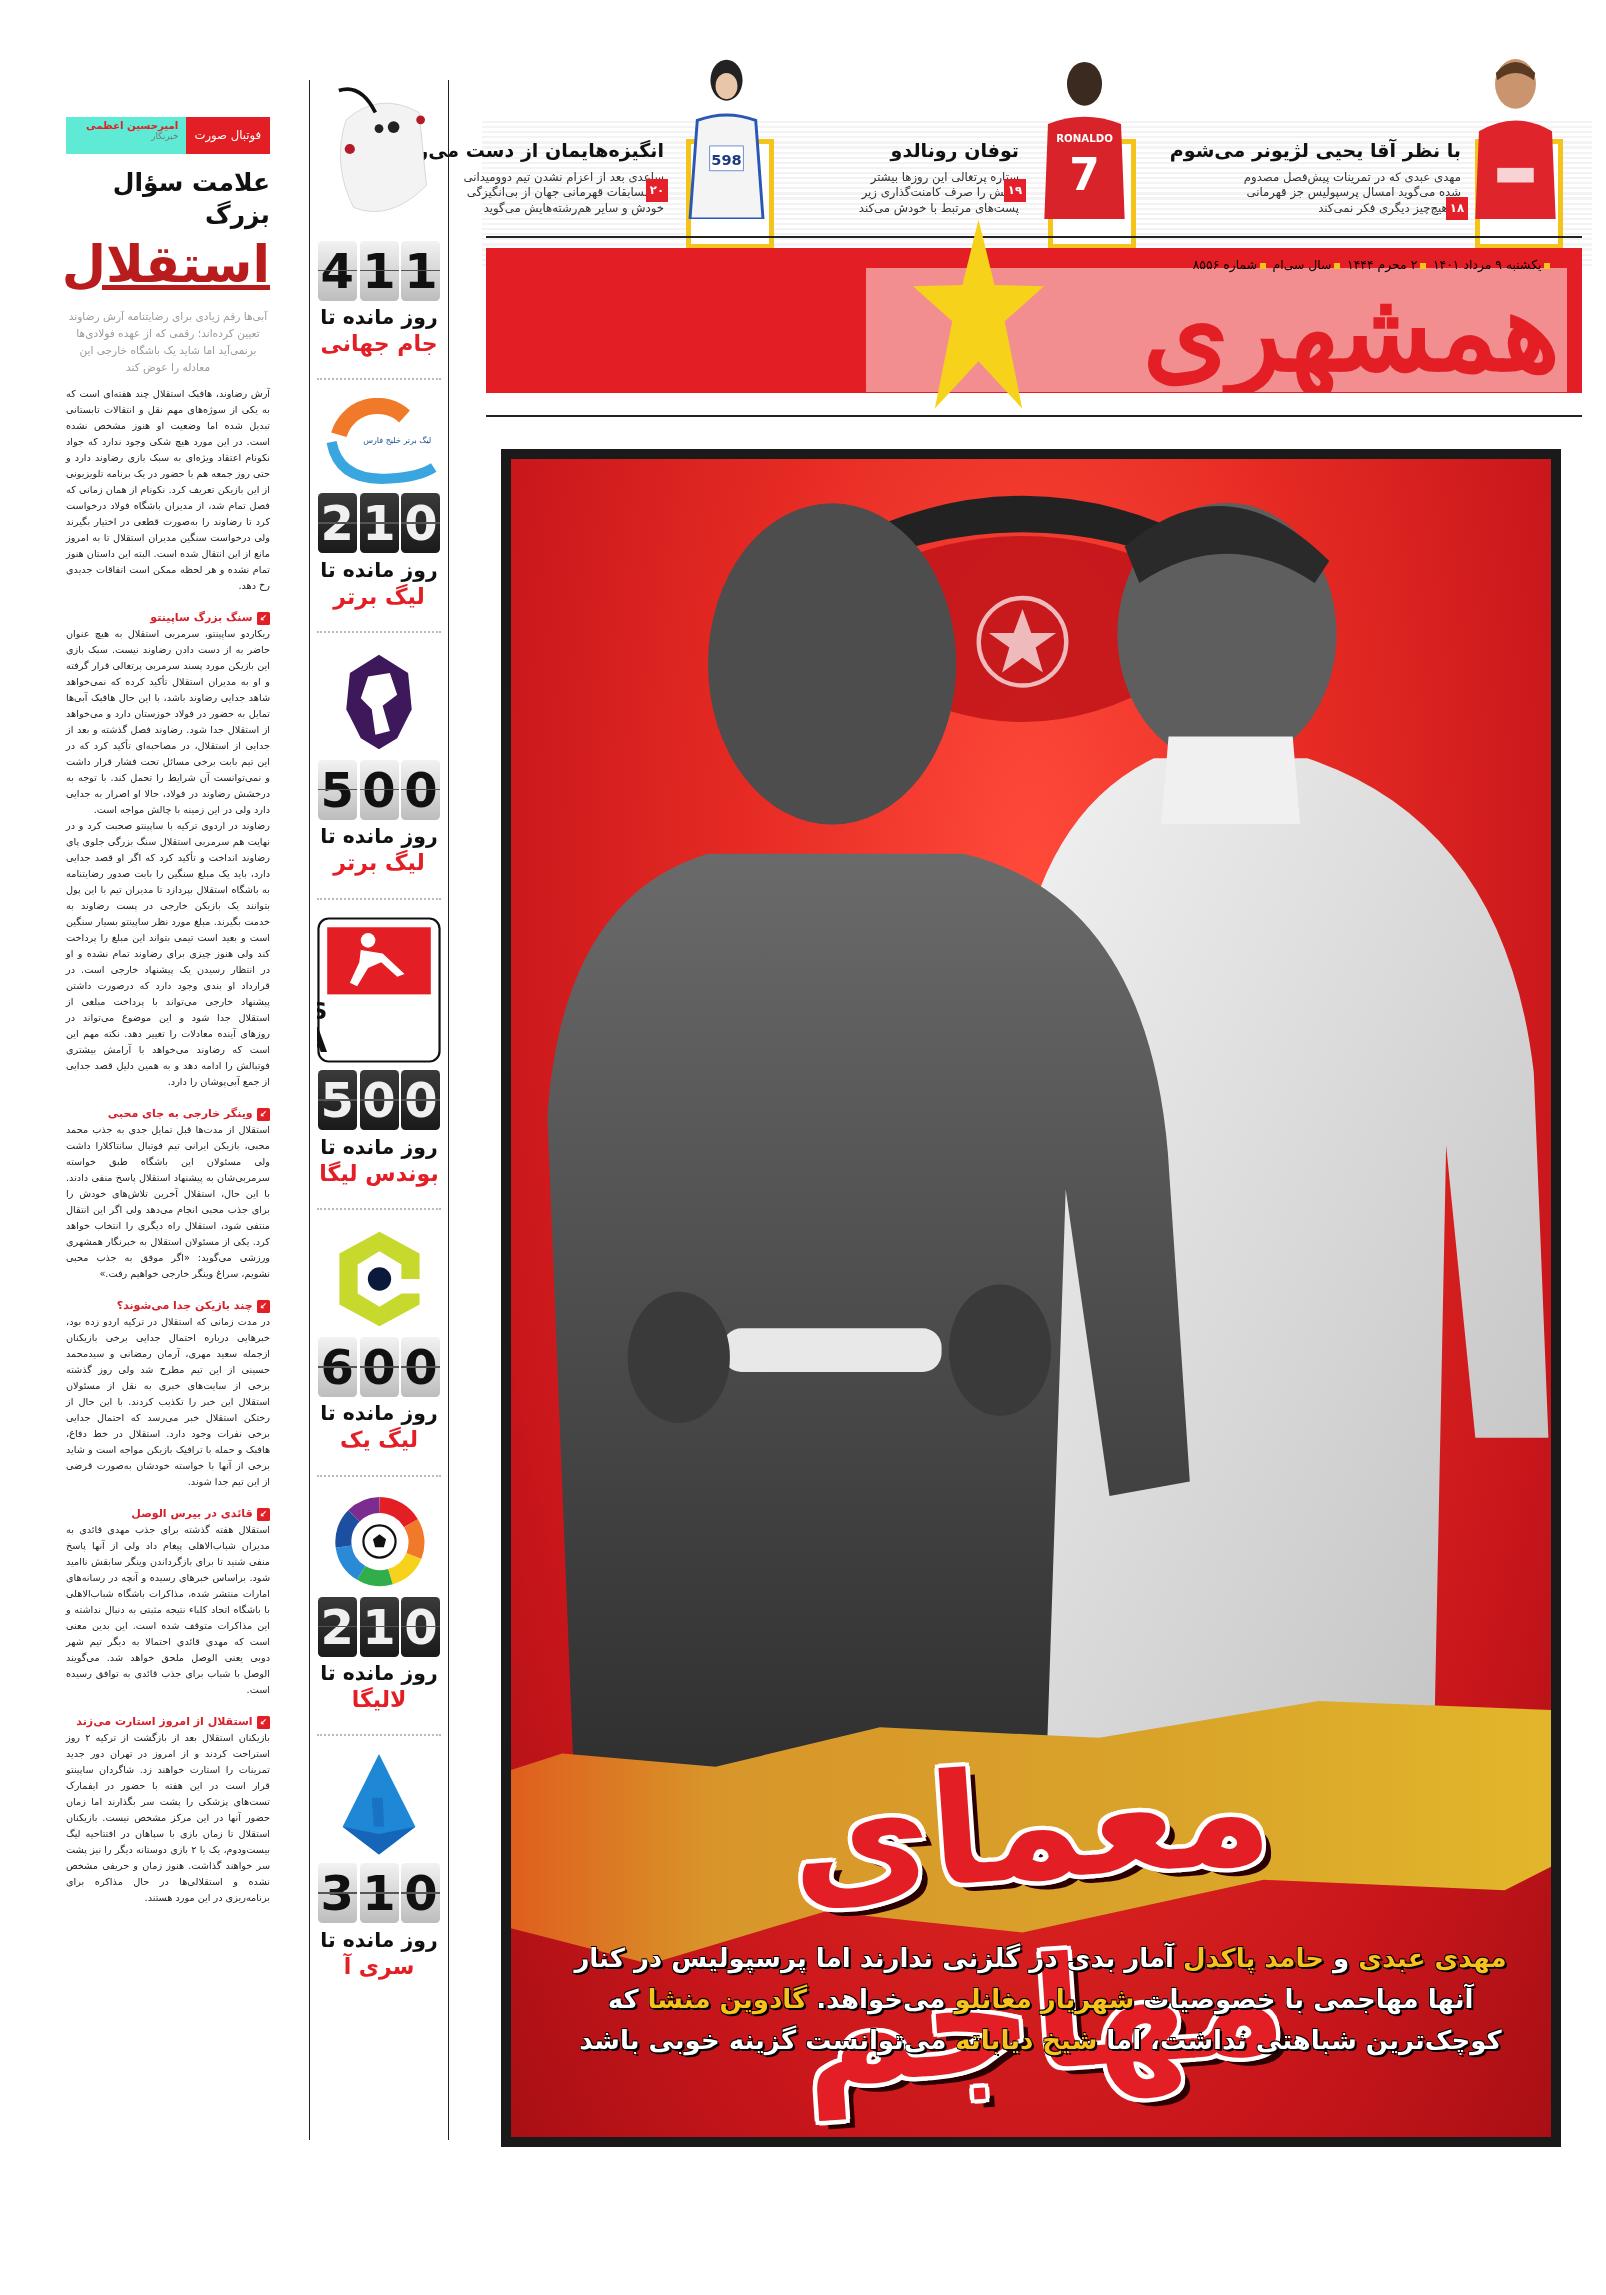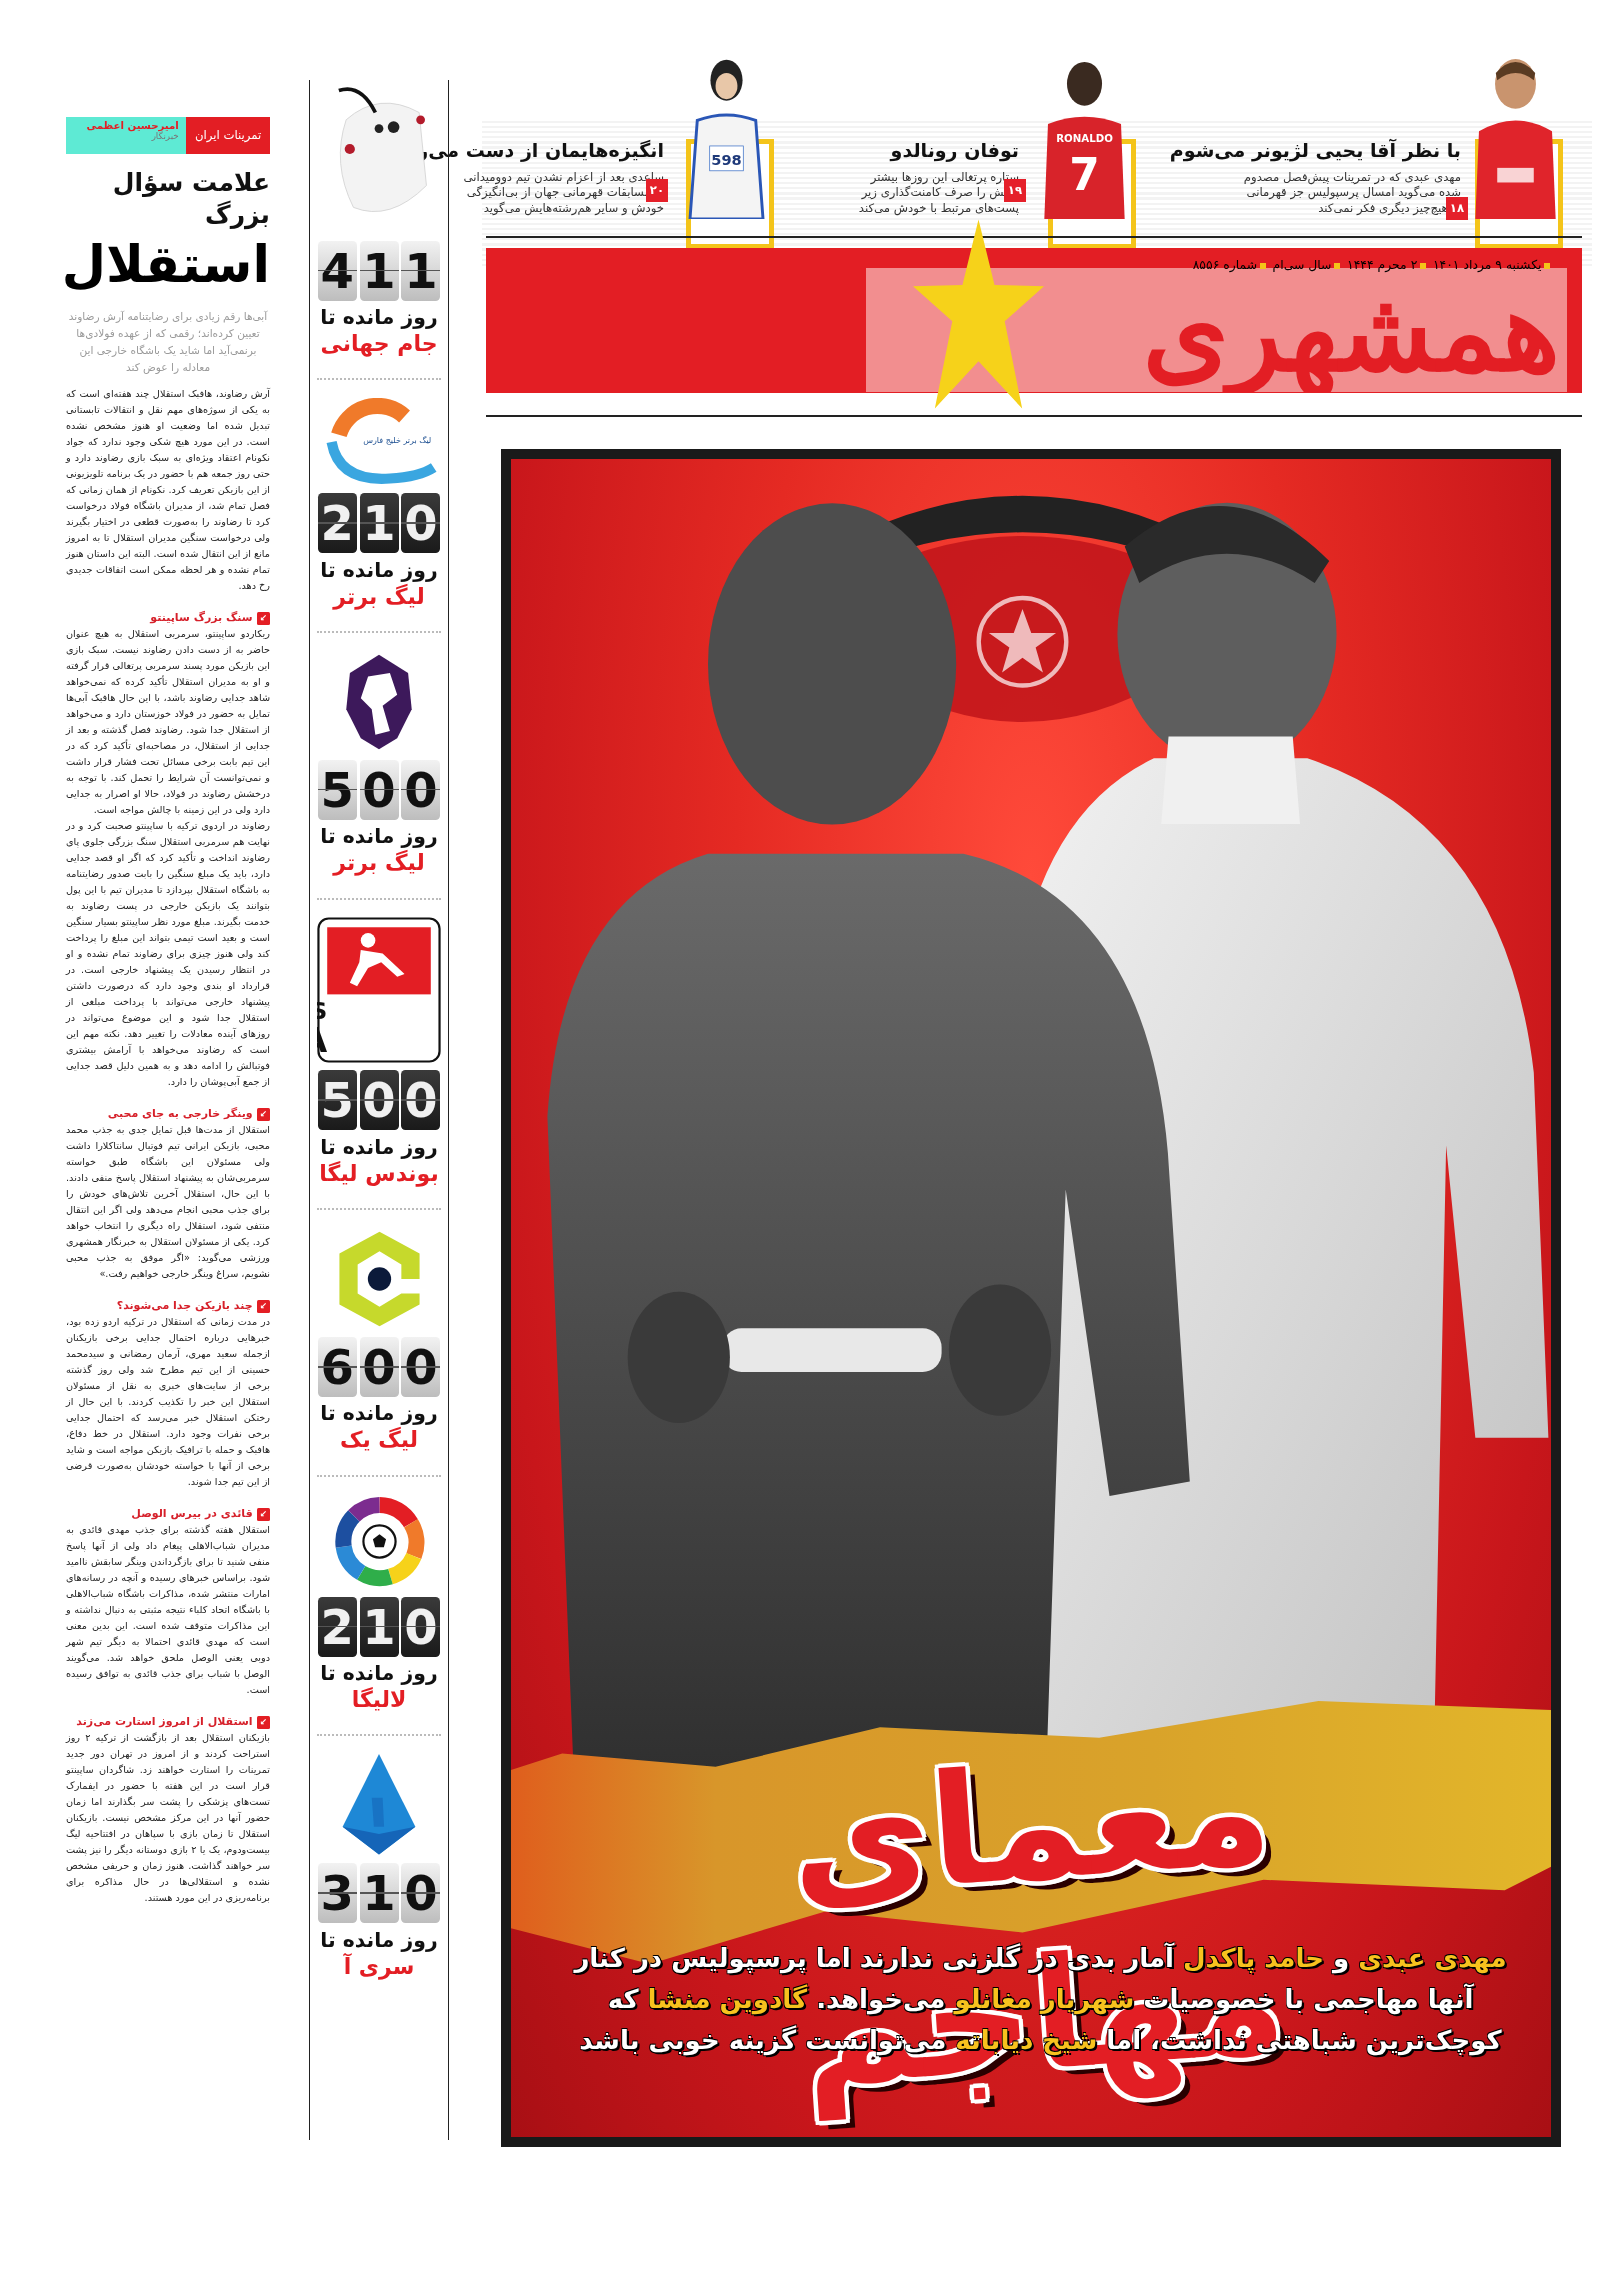--- a/index.html
+++ b/index.html
@@ -29,21 +29,21 @@
   .masthead-rule-bottom { position: absolute; top: 415px; left: 486px; width: 1096px; height: 1.5px; background: #222; }
 
   
   .left-col { position: absolute; top: 117px; left: 66px; width: 204px; }
   .kicker { display: flex; height: 37px; justify-content: flex-start; flex-direction: row; }
   .kicker .section { background: #e31e24; color: #fff; font-size: 11.7px; padding: 0 8.8px; line-height: 37px; white-space: nowrap; }
   .kicker .byline { background: #5eead4; flex: 1; padding: 2.9px 7.3px; text-align: right; }
   .kicker .author { color: #e31e24; font-size: 10.2px; font-weight: bold; }
   .kicker .role { color: #777; font-size: 8.8px; }
   .article-title-1 { margin-top: 13px; font-size: 25px; font-weight: bold; color: #111; text-align: right; line-height: 32px; }
-  .article-title-2 { font-size: 51px; font-weight: bold; color: #000000; text-align: right; line-height: 67px; }
+  .article-title-2 { font-size: 51px; font-weight: bold; color: #b91c1c; text-align: right; line-height: 67px; text-decoration: underline; }
   .article-lead { margin-top: 10.2px; font-size: 10.6px; line-height: 17px; color: #9a9a9a; text-align: center; }
   .article-body { margin-top: 10.2px; font-size: 9.7px; line-height: 16px; color: #222; text-align: justify; }
   .article-body p { margin-bottom: 0; }
   .subhead { margin-top: 16px; font-size: 11px; font-weight: bold; color: #d6202a; display: flex; align-items: center; gap: 4.4px; }
   .subhead .arrow-box { width: 13px; height: 13px; background: #e31e24; color: #fff; font-size: 8.8px; line-height: 13px; text-align: center; border-radius: 1.5px; flex-shrink: 0; }
 
   
   .countdown-col { position: absolute; top: 80px; left: 309px; width: 140px; height: 2060px; border-left: 1.5px solid #222; border-right: 1.5px solid #222; }
   .cd-logo { width: 124px; margin: 0 auto; display: flex; justify-content: center; align-items: center; }
   .cd-digits { display: flex; justify-content: center; gap: 2.9px; margin: 7.3px auto 0; }
@@ -128,21 +128,21 @@
     <span class="sq"></span><span>شماره ۸۵۵۶</span>
   </div>
 </div>
 <svg class="star" viewBox="0 0 180 260">
   <polygon points="90,0 112,90 180,92 126,140 150,260 90,195 30,260 54,140 0,92 68,90" fill="#f6d21a"></polygon>
 </svg>
 <div class="masthead-rule-bottom"></div>
 
 <div class="left-col">
   <div class="kicker">
-    <div class="section">تمرینات ایران</div>
+    <div class="section">فوتبال صورت</div>
     <div class="byline">
       <div class="author">امیرحسین اعظمی</div>
       <div class="role">خبرنگار</div>
     </div>
   </div>
   <div class="article-title-1">علامت سؤال بزرگ</div>
   <div class="article-title-2">استقلال</div>
   <div class="article-lead">آبی‌ها رقم زیادی برای رضایتنامه آرش رضاوند تعیین کرده‌اند؛ رقمی که از عهده فولادی‌ها برنمی‌آید اما شاید یک باشگاه خارجی این معادله را عوض کند</div>
   <div class="article-body">
     <p>آرش رضاوند، هافبک استقلال چند هفته‌ای است که به یکی از سوژه‌های مهم نقل و انتقالات تابستانی تبدیل شده اما وضعیت او هنوز مشخص نشده است. در این مورد هیچ شکی وجود ندارد که جواد نکونام اعتقاد ویژه‌ای به سبک بازی رضاوند دارد و حتی روز جمعه هم با حضور در یک برنامه تلویزیونی از این بازیکن تعریف کرد. نکونام از همان زمانی که فصل تمام شد، از مدیران باشگاه فولاد درخواست کرد تا رضاوند را به‌صورت قطعی در اختیار بگیرند ولی درخواست سنگین مدیران استقلال تا به امروز مانع از این انتقال شده است. البته این داستان هنوز تمام نشده و هر لحظه ممکن است اتفاقات جدیدی رخ دهد.</p>

